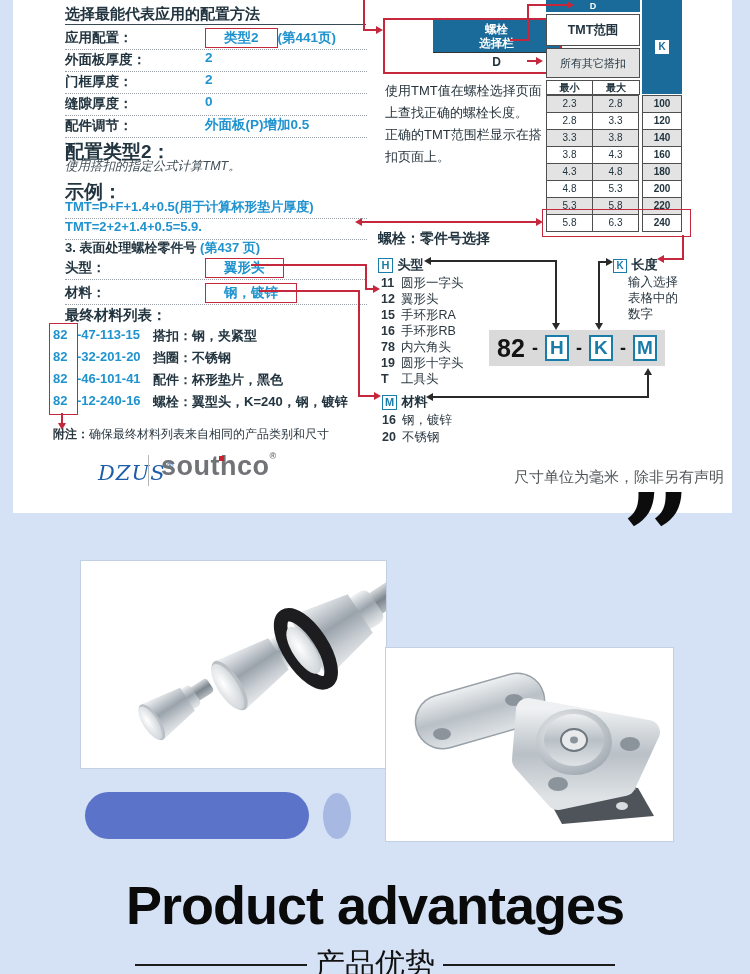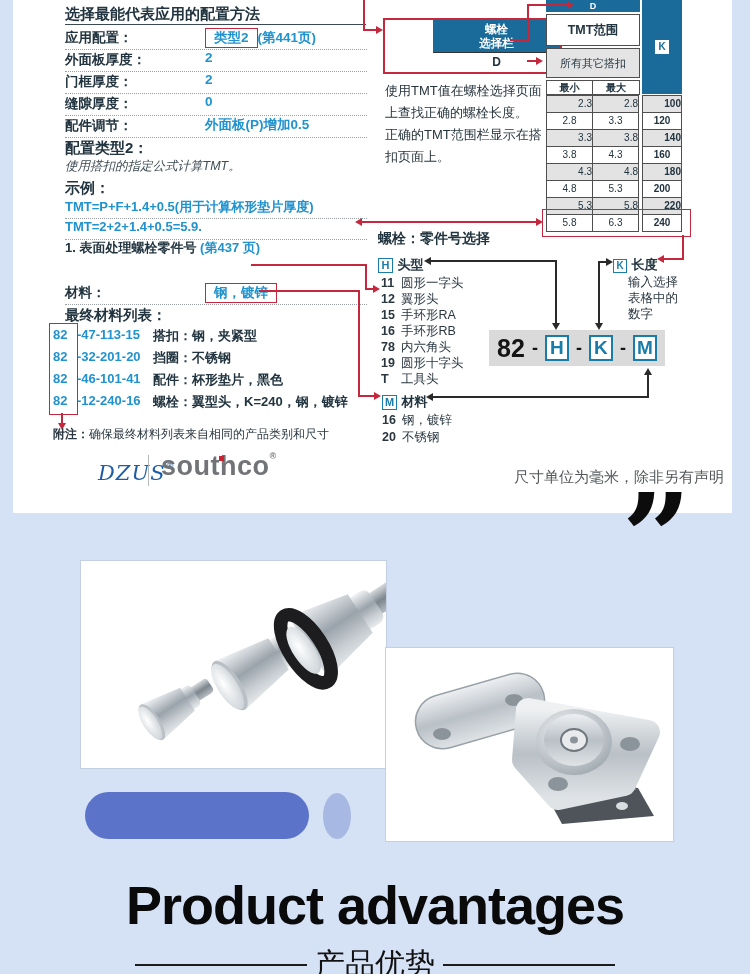--- a/index.html
+++ b/index.html
@@ -6,41 +6,41 @@
   .page{position:relative;width:750px;height:974px;background:#d5e1f5;overflow:hidden;
         font-family:"Liberation Sans","DejaVu Sans",sans-serif;}
   .card{position:absolute;left:13px;top:0;width:719px;height:513px;background:#ffffff;}
   .abs{position:absolute;}
   
   .sec-title{position:absolute;left:52px;top:5px;font-size:15px;font-weight:bold;color:#22343f;}
   .title-rule{position:absolute;left:52px;top:24px;width:301px;height:1px;background:#3a4a54;}
   .cfg-row{position:absolute;left:52px;width:302px;height:21px;border-bottom:1px dotted #9aa0a6;}
   .lbl{font-size:13.5px;font-weight:bold;color:#22343f;}
   .val{position:absolute;left:140px;top:0;font-size:13.5px;font-weight:bold;color:#2093cf;white-space:nowrap;}
-  .redbox{border:1.5px solid #c5283d;padding:0 8px;display:inline-block;text-align:center;}
+  .redbox{border:1.5px solid #c5283d;padding:0 18px;display:inline-block;text-align:center;}
   .italic-note{position:absolute;left:52px;top:158px;font-size:12.5px;font-style:italic;color:#3e4c55;}
-  .bold-line{position:absolute;left:52px;font-size:15px;font-weight:bold;color:#22343f;}
+  .bold-line{position:absolute;left:52px;font-size:19px;font-weight:bold;color:#22343f;}
   .formula{position:absolute;left:52px;width:302px;height:20px;font-size:13px;font-weight:bold;color:#2093cf;border-bottom:1px dotted #9aa0a6;white-space:nowrap;}
   .mat-item{position:absolute;left:40px;height:20px;font-size:13px;font-weight:bold;white-space:nowrap;}
   .mat-item .pn{color:#2093cf;}
   .mat-item .pfx{display:inline-block;width:24px;color:#2093cf;}
   .mat-item .dsc{position:absolute;left:100px;color:#22343f;}
   .note-line{position:absolute;left:40px;top:426px;font-size:12px;color:#2a3740;}
   
   .selbox{position:absolute;left:370px;top:18px;width:127px;height:52px;border:2px solid #c5283d;background:#fff;padding-left:48px;}
   .selbox .hd{height:30px;background:#1a6b99;color:#fff;font-size:11.5px;font-weight:bold;text-align:center;line-height:14px;padding-top:2px;}
   .selbox .cell{height:18px;border-top:1px solid #333;text-align:center;font-size:12px;font-weight:bold;color:#22343f;line-height:18px;}
   .mid-note{position:absolute;left:372px;top:80px;font-size:13px;color:#27343c;line-height:22px;}
   
   .tc{box-sizing:border-box;border:1px solid #4f4f4f;text-align:center;font-size:10px;color:#22343f;line-height:16px;height:18px;}
   .trow{position:absolute;left:533px;width:138px;height:18px;display:flex;background:#fff;}
   .trow .min,.trow .max{width:47px;}
   .trow .max{margin-left:-1px;}
   .trow .k{width:40px;margin-left:3px;font-weight:bold;}
-  .trow.shade .tc{background:#e3e3e3;text-align:right;}
+  .trow.shade .tc{background:#e3e3e3;}
   .thead-cell{box-sizing:border-box;position:absolute;border:1px solid #4f4f4f;background:#fff;text-align:center;color:#22343f;}
   
   .codebox{display:inline-block;box-sizing:border-box;border:1.5px solid #1a7ca9;color:#1a7ca9;font-weight:bold;
            font-size:11px;text-align:center;background:#fff;}
   .opt{position:absolute;font-size:12.5px;color:#2a3740;white-space:nowrap;}
   .opt .n{display:inline-block;width:20px;font-weight:bold;}
   .pnbox{position:absolute;left:476px;top:330px;width:176px;height:36px;background:#dadada;
          display:flex;align-items:center;justify-content:center;gap:7px;}
   .pnbox .big{font-size:25px;font-weight:bold;color:#141414;}
   .pnbox .dash{font-size:18px;font-weight:bold;color:#141414;}
@@ -109,22 +109,26 @@
       <span class="val">外面板(P)增加0.5</span>
     </div>
 
     <div class="bold-line" style="top:139px">配置类型2：</div>
     <div class="italic-note">使用搭扣的指定公式计算TMT。</div>
     <div class="bold-line" style="top:179px">示例：</div>
     <div class="formula" style="top:198px">TMT=P+F+1.4+0.5(用于计算杯形垫片厚度)</div>
     <div class="formula" style="top:219px">TMT=2+2+1.4+0.5=5.9.</div>
 
     <div class="bold-line" style="top:239px;font-size:13px">
-      <span>1. 表面处理螺栓零件号</span>
+      <span>3. 表面处理螺栓零件号</span>
       <span style="color:#2093cf">(第437 页)</span>
+    </div>
+    <div class="cfg-row" style="top:258px">
+      <span class="lbl">头型：</span>
+      <span class="val"><span class="redbox">翼形头</span></span>
     </div>
     <div class="cfg-row" style="top:283px">
       <span class="lbl">材料：</span>
       <span class="val"><span class="redbox">钢，镀锌</span></span>
     </div>
 
     <div class="bold-line" style="top:306px;font-size:14.5px">最终材料列表：</div>
 
     <div class="mat-item" style="top:327px">
       <span class="pn"><span class="pfx">82</span><span>-47-113-15</span></span>

